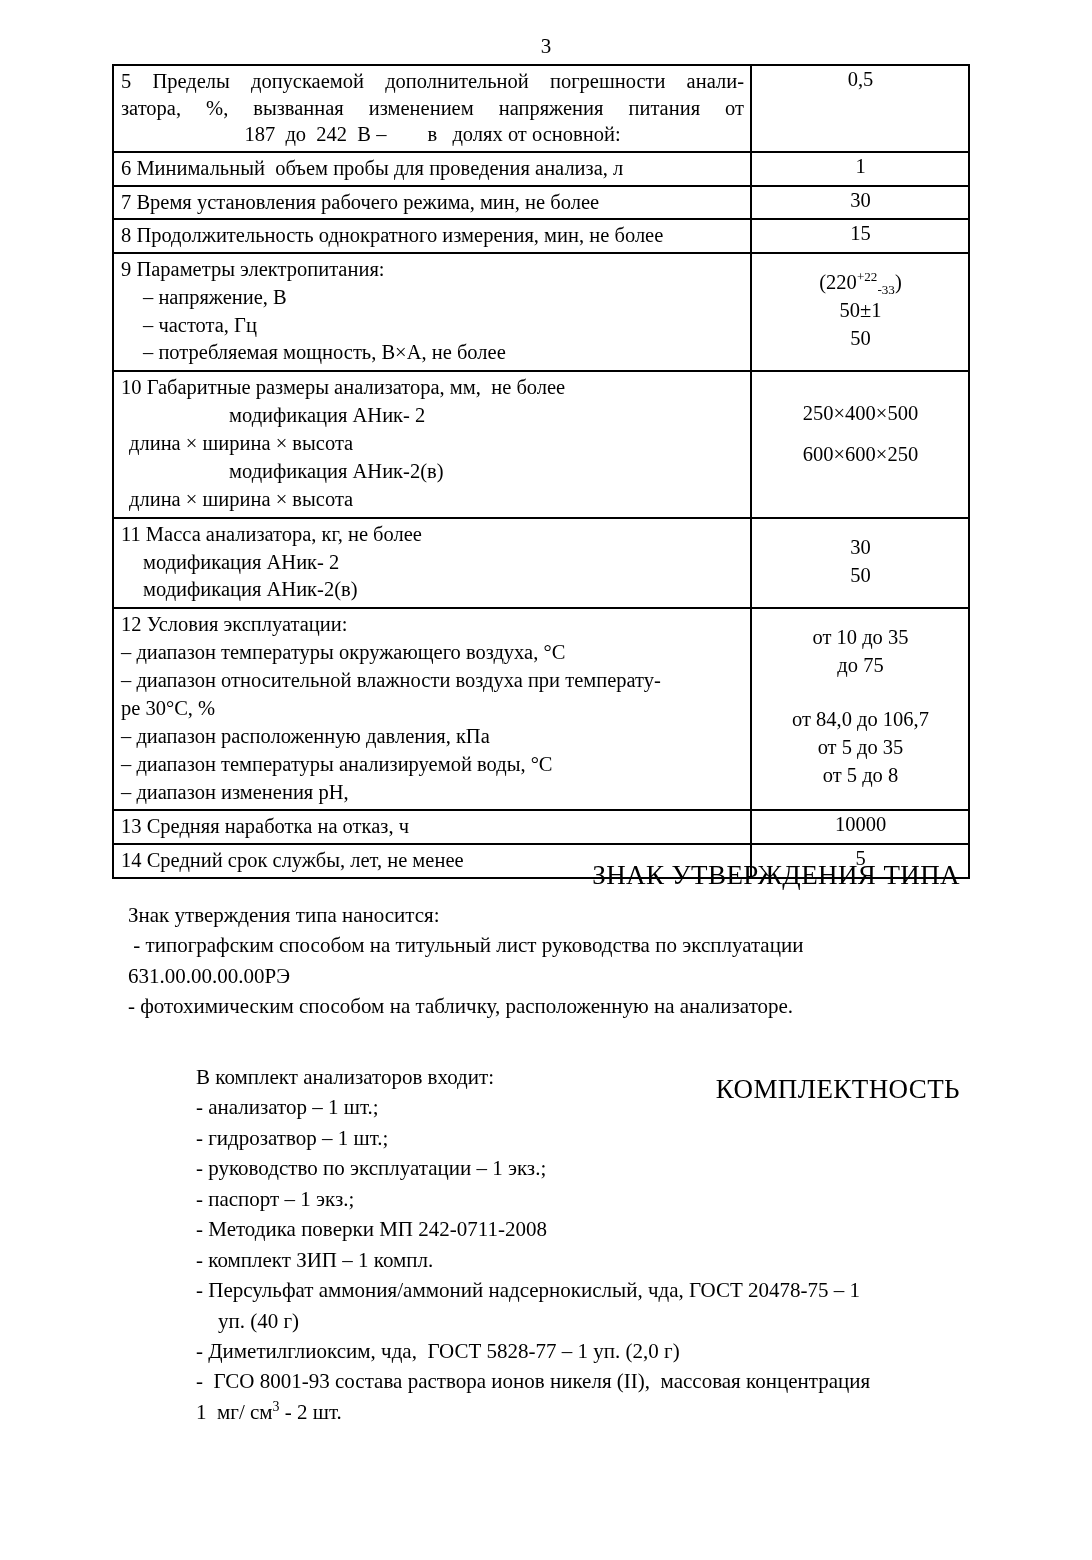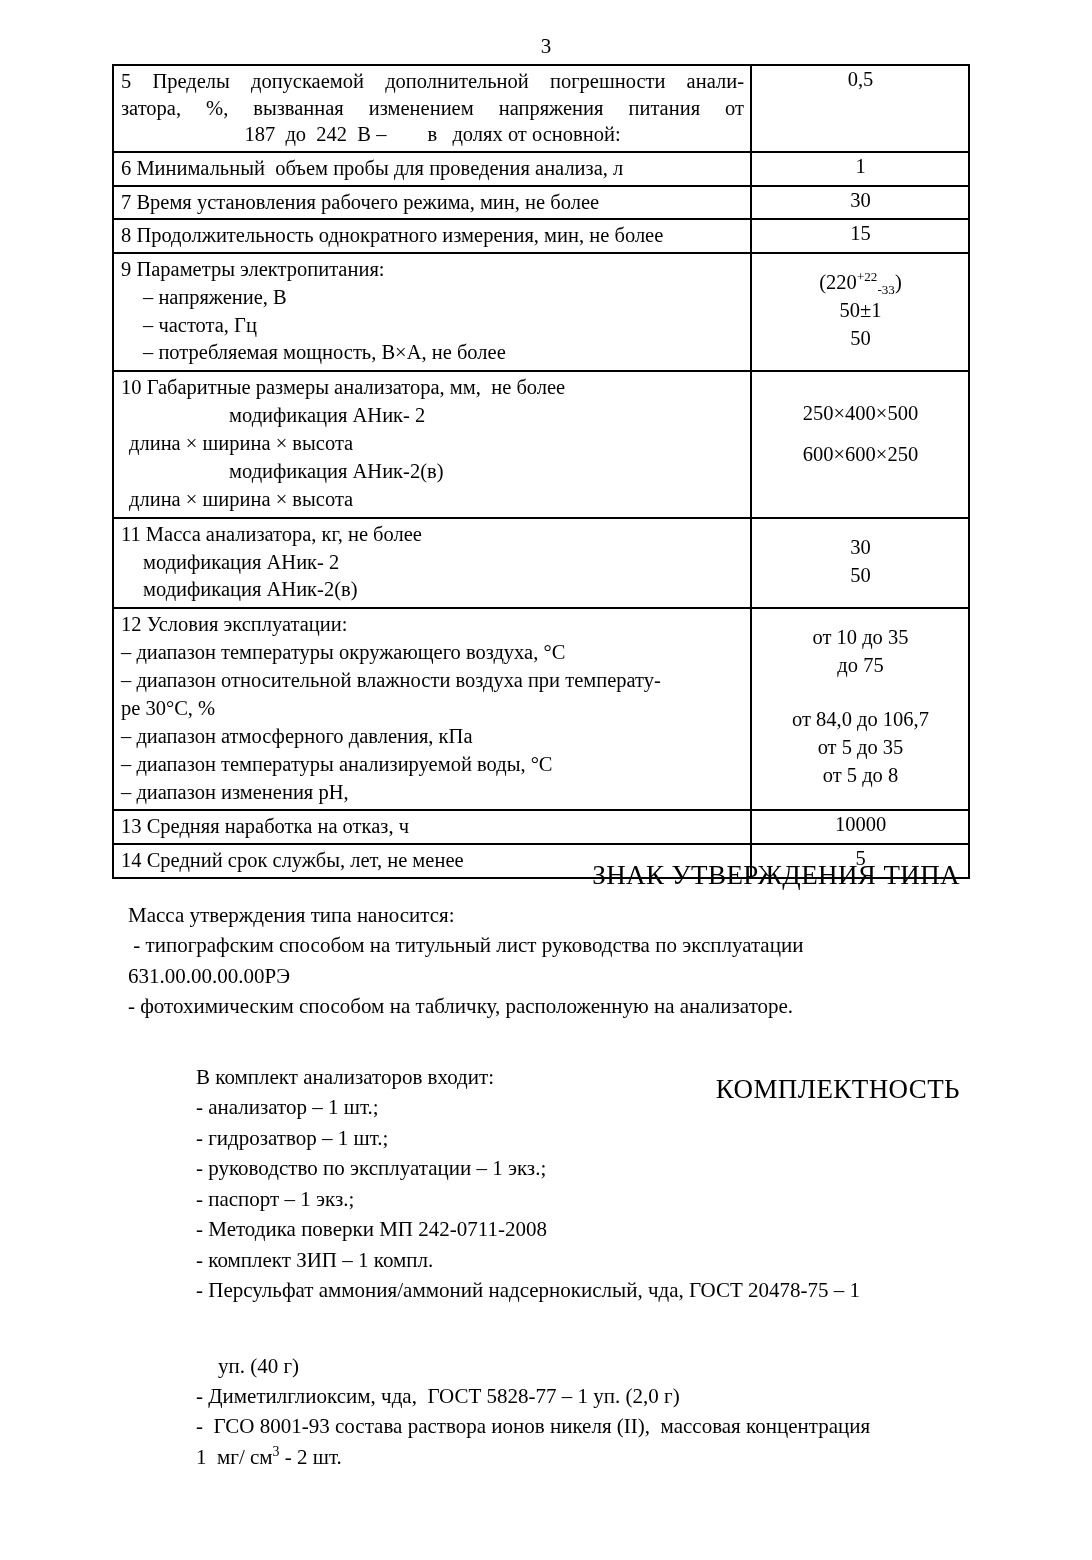--- a/index.html
+++ b/index.html
@@ -97,21 +97,21 @@
     font-size: 27px;
     line-height: 1;
     letter-spacing: 0.4px;
   }
   .list-block {
     position: absolute;
     font-size: 21px;
     line-height: 1.45;
   }
   .list-block .li { display: block; white-space: pre; }
-  .list-block .li-cont { display: block; white-space: pre; padding-left: 22px; margin-top: 45px; }
+  .list-block .li-cont { display: block; white-space: pre; padding-left: 22px; }
 </style>
 </head>
 <body>
 
 <div class="page">
 
   <div class="page-number">3</div>
 
   <table class="spec-table">
     <colgroup>
@@ -194,21 +194,21 @@
           <span class="vline">50</span>
         </td>
       </tr>
 
       <tr>
         <td>
           <span class="ln vline">12 Условия эксплуатации:</span>
           <span class="ln vline">– диапазон температуры окружающего воздуха, °С</span>
           <span class="ln vline">– диапазон относительной влажности воздуха при температу-</span>
           <span class="ln vline">ре 30°С, %</span>
-          <span class="ln vline">– диапазон атмосферного давления, кПа</span>
+          <span class="ln vline">– диапазон расположенную давления, кПа</span>
           <span class="ln vline">– диапазон температуры анализируемой воды, °С</span>
           <span class="ln vline">– диапазон изменения рН,</span>
         </td>
         <td class="cell-val">
           <span class="vgap"></span>
           <span class="vline">от 10 до 35</span>
           <span class="vline">до 75</span>
           <span class="vgap"></span>
           <span class="vgap"></span>
           <span class="vline">от 84,0 до 106,7</span>
@@ -230,21 +230,21 @@
         </td>
         <td class="cell-val">5</td>
       </tr>
 
     </tbody>
   </table>
 
   <div class="section-heading" style="top:862px;">ЗНАК УТВЕРЖДЕНИЯ ТИПА</div>
 
   <div class="list-block" style="left:128px; top:900px;">
-    <span class="li">Масса утверждения типа наносится:</span>
+    <span class="li">Знак утверждения типа наносится:</span>
     <span class="li"> - типографским способом на титульный лист руководства по эксплуатации</span>
     <span class="li">631.00.00.00.00РЭ</span>
     <span class="li">- фотохимическим способом на табличку, расположенную на анализаторе.</span>
   </div>
 
   <div class="section-heading" style="top:1076px;">КОМПЛЕКТНОСТЬ</div>
 
   <div class="list-block" style="left:196px; top:1062px;">
     <span class="li">В комплект анализаторов входит:</span>
     <span class="li">- анализатор – 1 шт.;</span>

